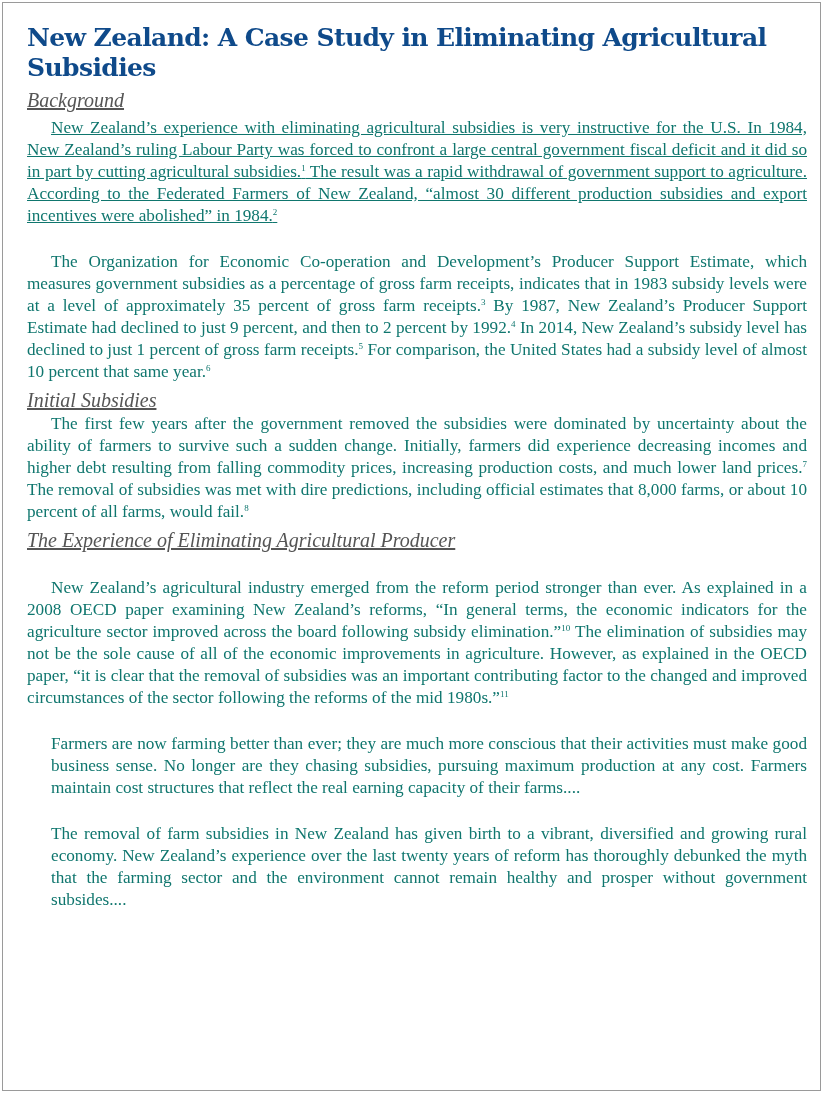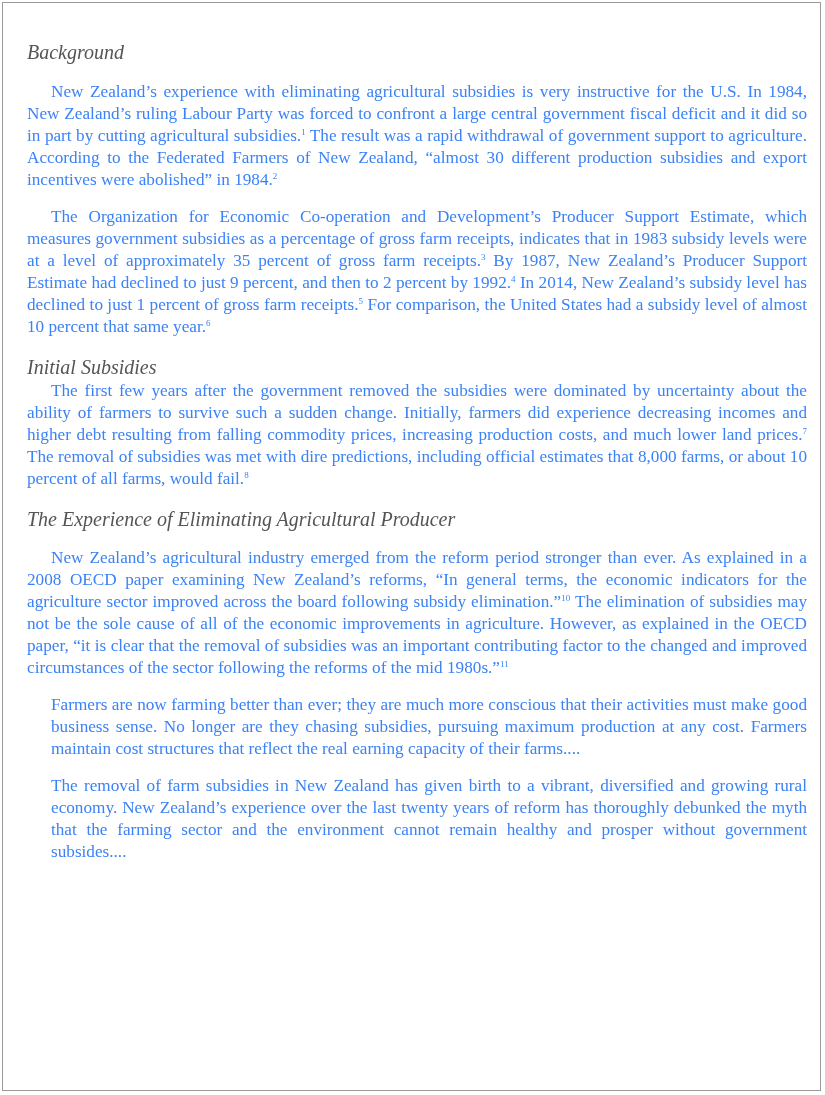--- a/index.html
+++ b/index.html
@@ -11,32 +11,33 @@
   .content { position:absolute; left:24px; top:20px; width:780px; }
   h1 {
     margin:0; color:#0f4a8a; font-family:"DejaVu Serif", serif; font-weight:bold;
     font-size:25px; line-height:30px; letter-spacing:-0.6px;
   }
   h2 {
     margin:0; color:#555; font-family:"Liberation Serif", serif; font-style:italic; font-weight:normal;
     font-size:20px; line-height:26px;
   }
   p {
-    margin:0; color:#3b82f6; font-family:"Liberation Serif", serif; font-size:17.2px; line-height:22px;
+    margin:0; color:#0f766e; font-family:"Liberation Serif", serif; font-size:17.2px; line-height:22px;
     text-align:justify; text-indent:24px;
   }
   p.quote { text-indent:0; margin-left:24px; }
   sup { font-size:9px; line-height:0; vertical-align:6px; }
-  .sp6 { margin-top:0; } .sp12 { margin-top:15px; } .sp4 { margin-top:16px; }
+  .sp6 { margin-top:0; } .sp12 { margin-top:24px; } .sp4 { margin-top:4px;text-decoration:underline; }
 </style>
 </head>
 <body>
 
 <div class="frame">
   <div class="content">
+    <h1>New Zealand: A Case Study in Eliminating Agricultural Subsidies</h1>
 
     <h2 class="sp4">Background</h2>
     <p class="sp4"><span>New Zealand’s experience with eliminating agricultural subsidies is very instructive for the U.S. In 1984, New Zealand’s ruling Labour Party was forced to confront a large central government fiscal deficit and it did so in part by cutting agricultural subsidies.</span><sup>1</sup><span> The result was a rapid withdrawal of government support to agriculture. According to the Federated Farmers of New Zealand, “almost 30 different production subsidies and export incentives were abolished” in 1984.</span><sup>2</sup></p>
     <p class="sp12"><span>The Organization for Economic Co-operation and Development’s Producer Support Estimate, which measures government subsidies as a percentage of gross farm receipts, indicates that in 1983 subsidy levels were at a level of approximately 35 percent of gross farm receipts.</span><sup>3</sup><span> By 1987, New Zealand’s Producer Support Estimate had declined to just 9 percent, and then to 2 percent by 1992.</span><sup>4</sup><span> In 2014, New Zealand’s subsidy level has declined to just 1 percent of gross farm receipts.</span><sup>5</sup><span> For comparison, the United States had a subsidy level of almost 10 percent that same year.</span><sup>6</sup></p>
 
     <h2 class="sp4">Initial Subsidies</h2>
     <p class="sp6"><span>The first few years after the government removed the subsidies were dominated by uncertainty about the ability of farmers to survive such a sudden change. Initially, farmers did experience decreasing incomes and higher debt resulting from falling commodity prices, increasing production costs, and much lower land prices.</span><sup>7</sup><span> The removal of subsidies was met with dire predictions, including official estimates that 8,000 farms, or about 10 percent of all farms, would fail.</span><sup>8</sup></p>
 
     <h2 class="sp4">The Experience of Eliminating Agricultural Producer</h2>
     <p class="sp12"><span>New Zealand’s agricultural industry emerged from the reform period stronger than ever. As explained in a 2008 OECD paper examining New Zealand’s reforms, “In general terms, the economic indicators for the agriculture sector improved across the board following subsidy elimination.”</span><sup>10</sup><span> The elimination of subsidies may not be the sole cause of all of the economic improvements in agriculture. However, as explained in the OECD paper, “it is clear that the removal of subsidies was an important contributing factor to the changed and improved circumstances of the sector following the reforms of the mid 1980s.”</span><sup>11</sup></p>

